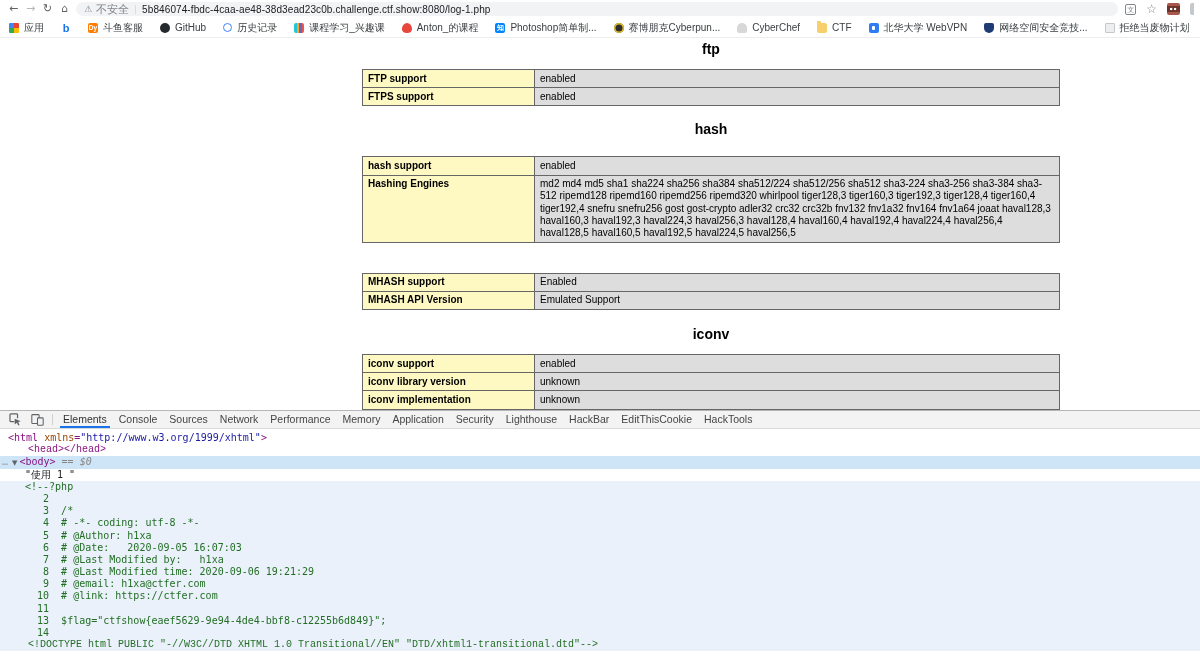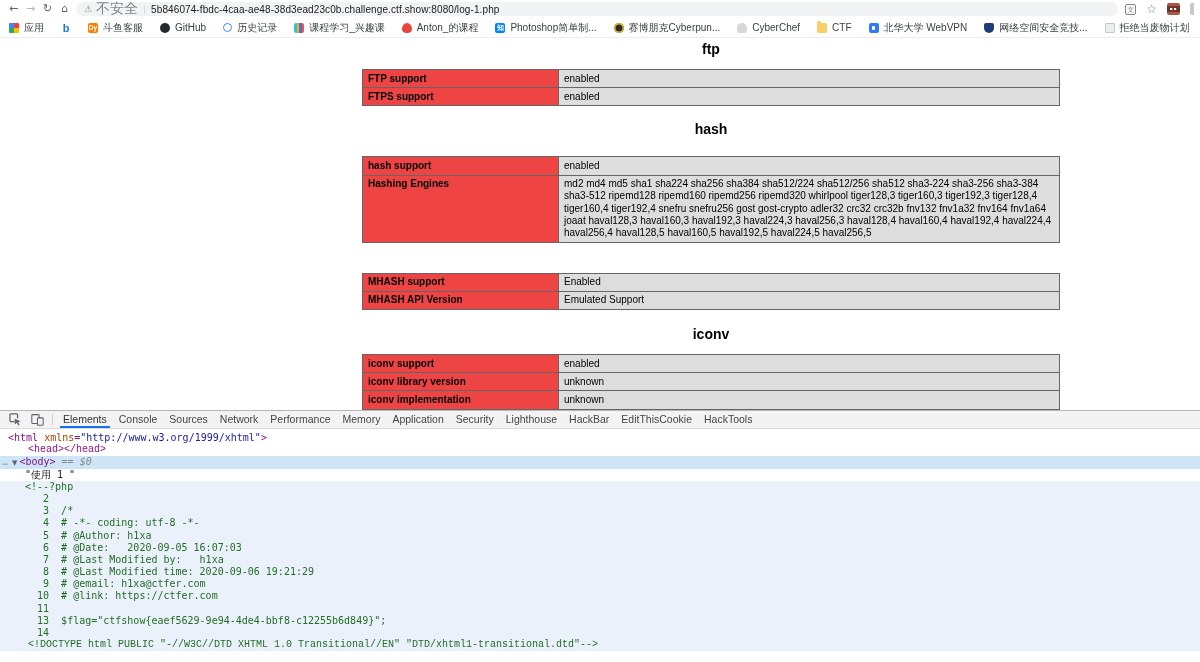--- a/index.html
+++ b/index.html
@@ -6,21 +6,21 @@
   html,body { width:1200px; height:662px; overflow:hidden; }
   body { background:#fff; font-family:"Liberation Sans",sans-serif; position:relative; }
   .glyph { font-family:"DejaVu Sans",sans-serif; }
 
   
   .toolbar { height:18px; display:flex; align-items:center; padding:0 5px; background:#fff; }
   .nav-btn { width:17px; flex:none; text-align:center; font-size:11px; color:#5f6368; line-height:18px; }
   .nav-btn.fwd { color:#b4b8bd; }
   .addr { flex:1; min-width:0; height:14px; margin:0 7px 0 3px; background:#f1f3f4; border-radius:7px; display:flex; align-items:center; padding:0 8px; }
   .addr .warn { font-size:9px; color:#80868b; margin-right:4px; line-height:1; }
-  .addr .sec { font-size:14px; color:#80868b; white-space:nowrap; }
+  .addr .sec { font-size:11px; color:#80868b; white-space:nowrap; }
   .addr .sep { width:1px; height:9px; background:#dadce0; margin:0 6px; flex:none; }
   .addr .url { font-size:10px; color:#202124; white-space:nowrap; overflow:hidden; letter-spacing:.1px; }
   .tb-actions { display:flex; align-items:center; gap:10px; flex:none; padding-right:1px; }
   .ico-translate { width:11px; height:11px; border:1px solid #80868b; border-radius:2px; font-size:7px; line-height:9px; text-align:center; color:#80868b; }
   .ico-star { font-size:12px; color:#80868b; line-height:1; }
   .ico-ext { width:13px; height:12px; border-radius:2px;
      background-image: radial-gradient(circle at 32% 50%, #fff 1px, rgba(0,0,0,0) 1.6px),
                        radial-gradient(circle at 62% 50%, #fff 1px, rgba(0,0,0,0) 1.6px),
                        linear-gradient(#a8574a 25%, #6e342c 25% 75%, #a8574a 75%); }
   .ico-edge-cut { width:4px; height:12px; background:#c6c9cc; border-radius:2px 0 0 2px; }
@@ -54,21 +54,21 @@
   .ph-title { font-size:14px; font-weight:bold; text-align:center; color:#000; }
   .t-ftp { margin-top:3px; }
   .t-hash { margin-top:15px; }
   .t-iconv { margin-top:16px; }
   .ph-table { width:100%; border-collapse:collapse; table-layout:fixed; }
   .m-ftp { margin-top:12px; }
   .m-hash { margin-top:19px; }
   .m-mhash { margin-top:30px; }
   .m-iconv { margin-top:12px; }
   .ph-table td, .ph-table th { border:1px solid #666; font-size:10px; padding:2.5px 5px; vertical-align:baseline; }
-  .ph-table td.e { background:#ef4444; font-weight:bold; width:196px; }
+  .ph-table td.e { background:#fef9c3; font-weight:bold; width:172px; }
   .ph-table td.v { background:#ddd; line-height:12.2px; }
   .ph-table th.h { background:#99c; font-weight:bold; text-align:center; color:#000; }
   .ph-sliver { margin-top:8px; height:13px; overflow:hidden; }
   .ph-sliver th.h { line-height:15px; padding:3px 5px 10px; font-size:10.5px; }
 
   
   .devtools { position:absolute; top:410px; left:0; width:1200px; height:252px; border-top:1px solid #b6b6b6; background:#fff; }
   .dt-tabbar { height:18px; background:#f3f3f3; border-bottom:1px solid #dadada; display:flex; align-items:stretch; padding-left:4px; }
   .dt-toolicon { width:22px; display:flex; align-items:center; justify-content:center; flex:none; }
   .dt-sep { width:1px; background:#d0d0d0; margin:3px 4px; flex:none; }

